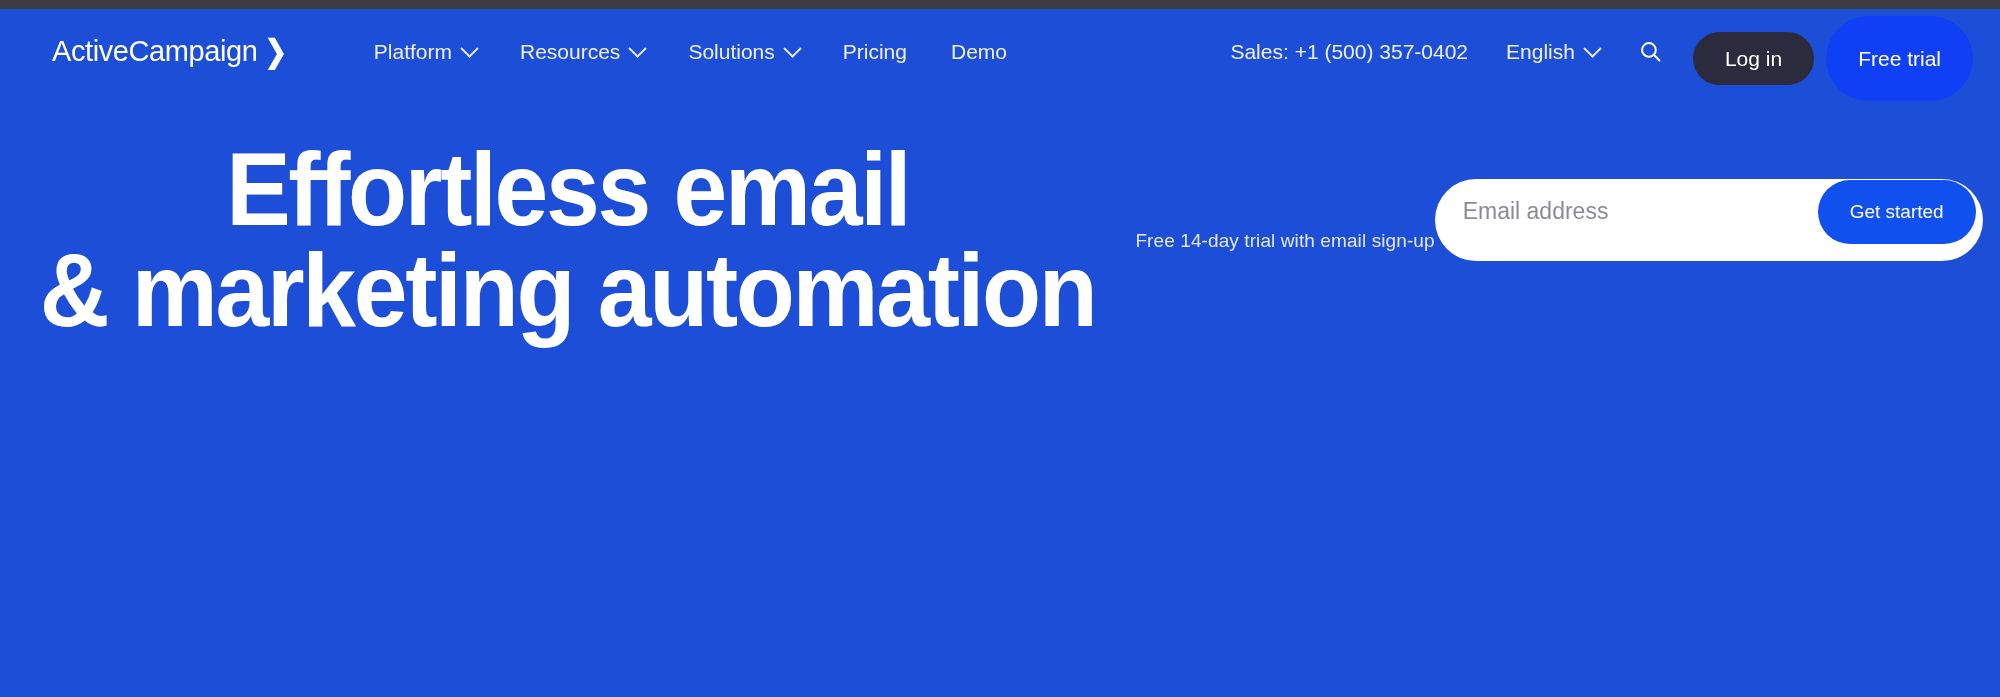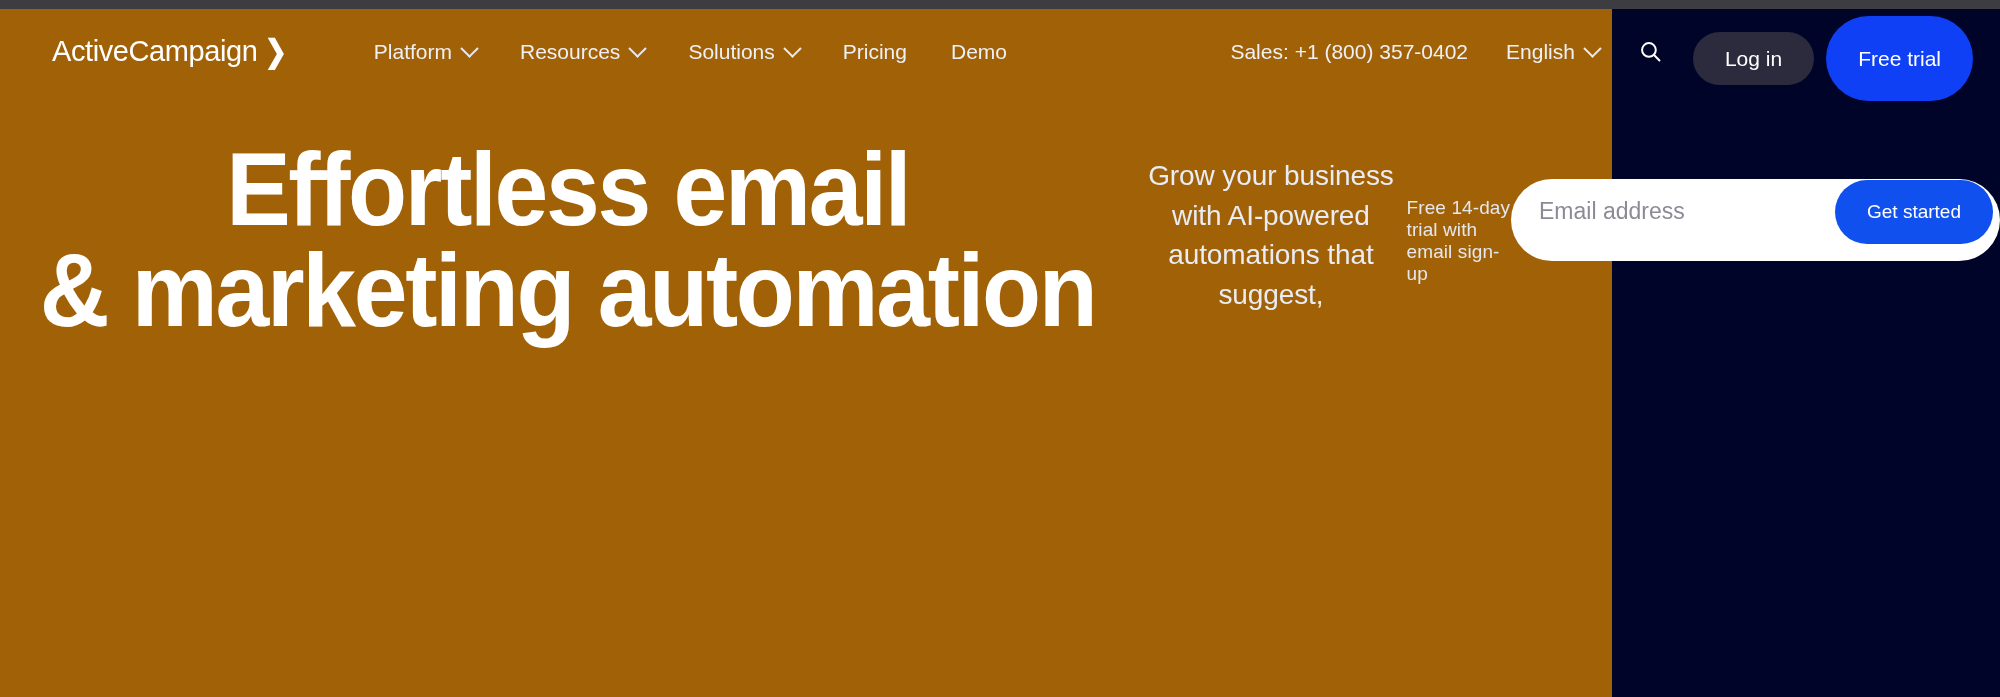--- a/index.html
+++ b/index.html
@@ -11,22 +11,22 @@
     font-family:"Liberation Sans", sans-serif;
     -webkit-font-smoothing:antialiased;
   }
   .browser-edge {
     position:absolute; top:0; left:0;
     width:2000px; height:9px;
     background:#3c3c41;
   }
   .page {
     position:absolute; top:9px; left:0;
-    width:1612px; height:688px;
-    background:#a16207;
+    width:2000px; height:688px;
+    background:#1d4ed8;
   }
 
   
   .navbar {
     position:absolute; top:0; left:0;
     width:2000px; height:85px;
     display:flex; align-items:center;
   }
   .logo {
     display:flex; align-items:center;
@@ -215,21 +215,21 @@
       <div class="nav-item">
         <span>Pricing</span>
       </div>
       <div class="nav-item">
         <span>Demo</span>
       </div>
     </div>
 
     <div class="nav-right">
 
-      <div class="sales-phone">Sales: +1 (800) 357-0402</div>
+      <div class="sales-phone">Sales: +1 (500) 357-0402</div>
 
       <div class="lang">
         <span>English</span>
         <span class="chev"></span>
       </div>
 
       <button class="search-btn">
         <svg width="25" height="25" viewBox="0 0 24 24" fill="none">
           <circle cx="10.5" cy="10.5" r="6.6" stroke="#ffffff" stroke-width="1.9"></circle>
           <line x1="15.4" y1="15.4" x2="20.6" y2="20.6" stroke="#ffffff" stroke-width="1.9" stroke-linecap="round"></line>
@@ -242,21 +242,21 @@
   </nav>
 
   <section class="hero">
 
     <h1 class="headline">
       <div>Effortless email</div>
       <div>&amp; marketing automation</div>
     </h1>
 
     <p class="subhead">
-      <span>Grow your business with AI-powered automations that suggest,</span><br>
+      <br>
     </p>
 
     <div class="trial-note">Free 14-day trial with email sign-up</div>
 
     <form class="signup-form">
       <input class="email-input" type="text" placeholder="Email address" value="" style="">
       <button class="btn-getstarted" type="submit">Get started</button>
     </form>
 
   </section>

